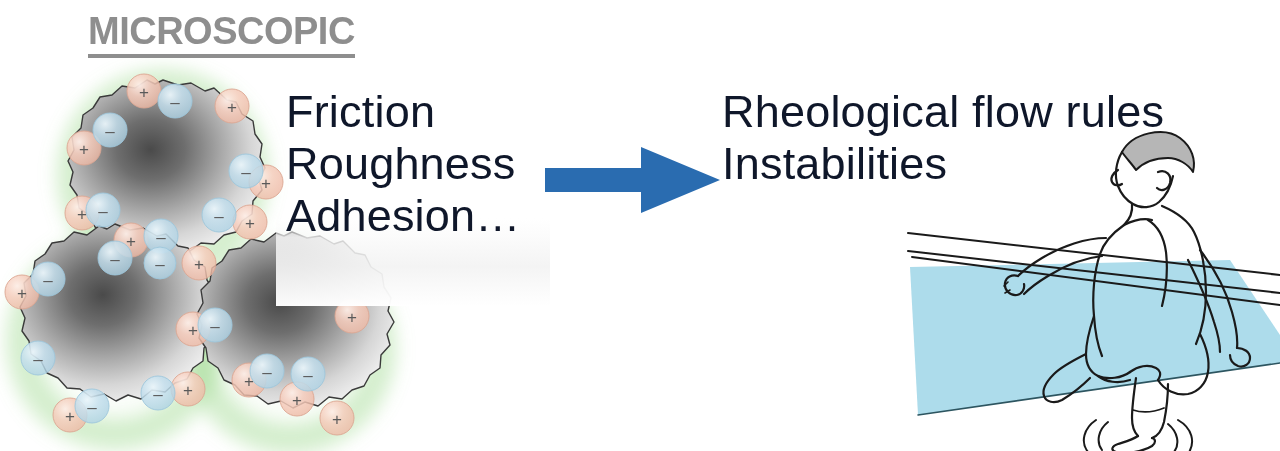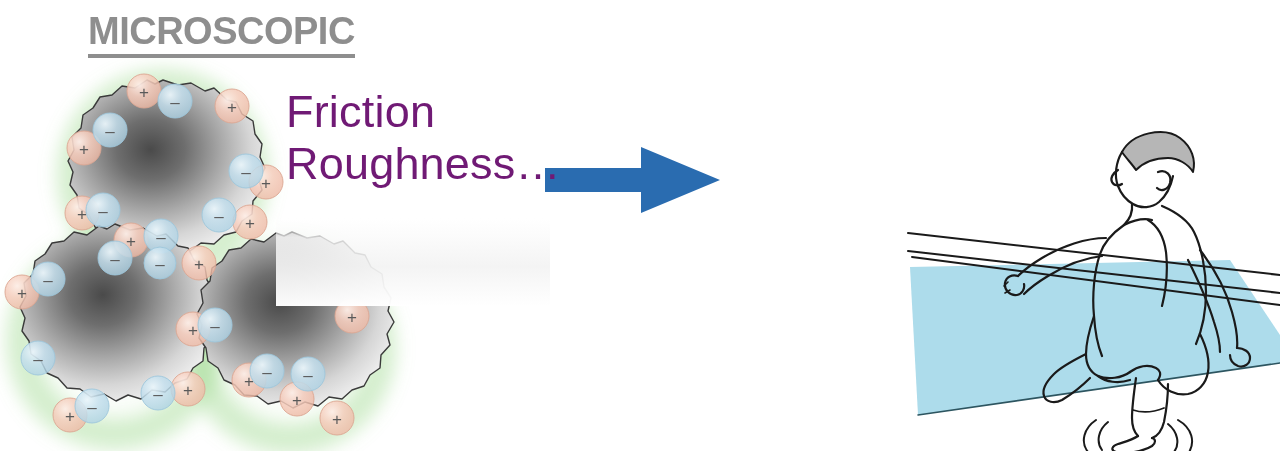--- a/index.html
+++ b/index.html
@@ -41,21 +41,21 @@
     width: 100%;
   }
   #heading-micro { left: 88px;  top: 12px; }
   #heading-macro { left: 744px; top: 12px; }
 
   
   .prop-list {
     position: absolute;
     font-family: "Liberation Sans", sans-serif;
     font-weight: 300;
-    color: #701a75;
+    color: #0f172a;
     line-height: 1.16;
     white-space: nowrap;
     letter-spacing: 0.2px;
   }
   .prop-list .line { display: block; }
 
   #list-micro {
     left: 286px;
     top: 86px;
     font-size: 45px;
@@ -250,28 +250,31 @@
         <circle cx="308" cy="316" r="17" fill="url(#ionNeg)" stroke="#9dc6db" stroke-width="0.9"></circle>
         <text x="308" y="323">–</text>
       </g>
     </g>
   </svg>
 
   <div id="list-micro-backing"></div>
 
   <div id="list-micro" class="prop-list">
     <span class="line">Friction</span>
-    <span class="line">Roughness…</span>
+    <span class="line">Roughness</span>
+    <span class="line">Adhesion…</span>
   </div>
 
   <svg id="arrow" viewBox="0 0 175 80">
     <path fill="#2a6cb0" d="M0 28 L96 28 L96 7 L175 40 L96 73 L96 52 L0 52 Z"></path>
   </svg>
 
   <div id="list-macro" class="prop-list">
+    <span class="line">Rheological flow rules</span>
+    <span class="line">Instabilities</span>
   </div>
 
   <svg id="macro-art" viewBox="0 0 380 331">
     <g fill="none" stroke="#1a1a1a" stroke-width="2.2" stroke-linejoin="round" stroke-linecap="round">
 
       <path fill="#addceb" stroke="none" d="M10 147 L330 140 L380 215 L380 243 L18 295 Z"></path>
 
       <path stroke="#2d5560" stroke-width="1.6" fill="none" d="M18 295 L380 243"></path>
 
       <path stroke-width="2" d="M8 113 L380 155"></path>

